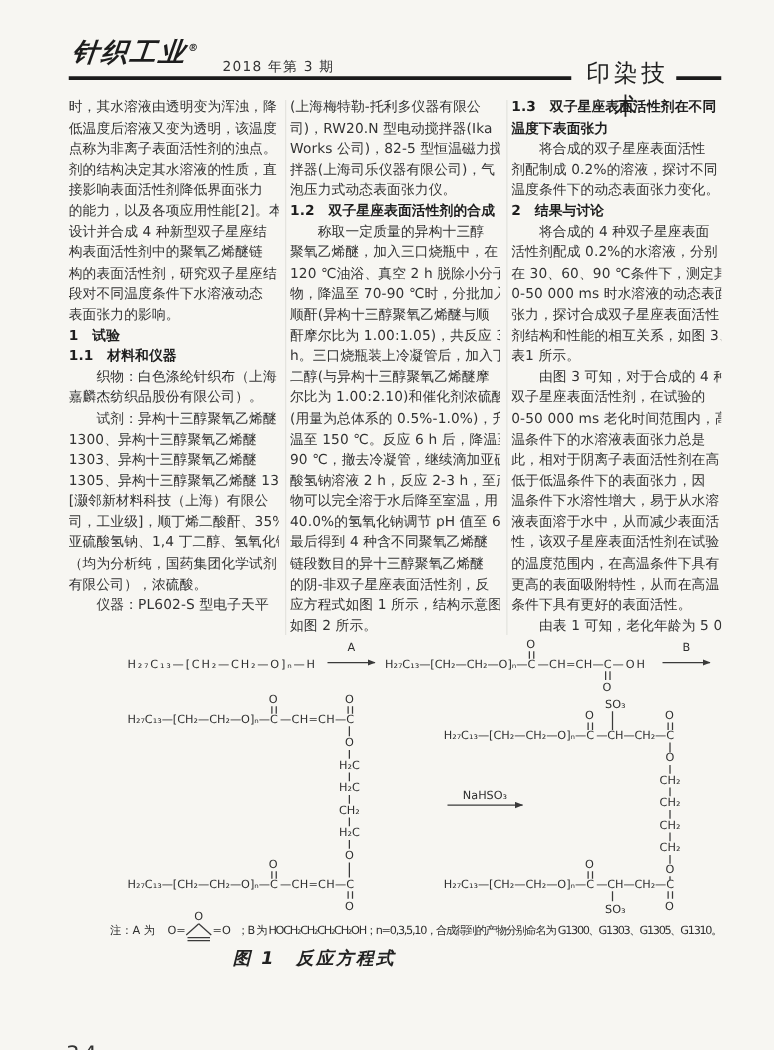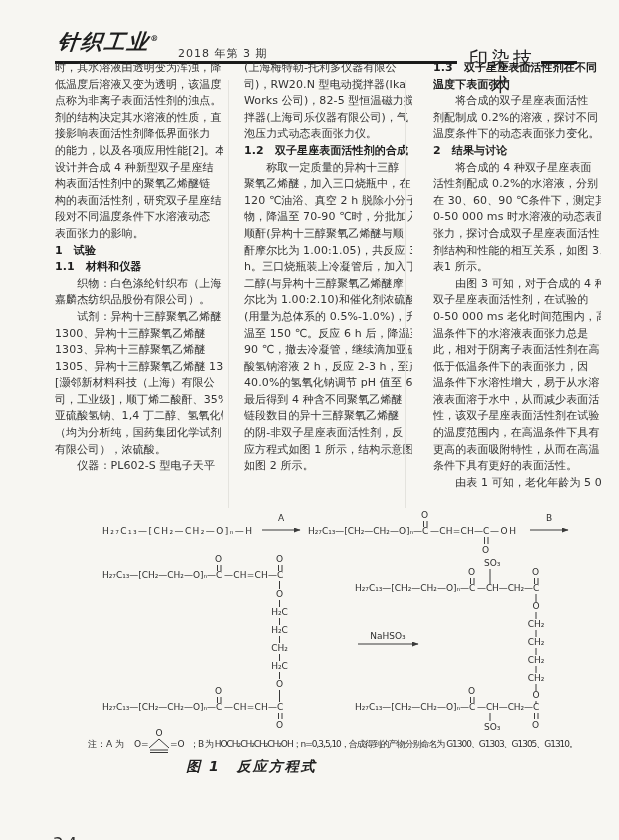--- a/index.html
+++ b/index.html
@@ -12,21 +12,21 @@
   .logo{position:absolute;left:58px;top:28px;font-family:"DejaVu Serif", serif;
         font-weight:bold;font-style:italic;font-size:21px;letter-spacing:2px;color:#1d1d1d;
         transform:skewX(-6deg);}
   .logo sup{font-size:8px;font-style:normal;}
   .issue{position:absolute;left:178px;top:46px;font-size:11px;color:#333;letter-spacing:1px;}
   .rule-main{position:absolute;left:55px;top:61px;width:402px;height:2.5px;background:#1b1b1b;}
   .section-title{position:absolute;left:463px;top:46px;width:78px;text-align:center;
         font-size:19px;letter-spacing:3px;color:#222;font-family:"DejaVu Serif", serif;}
   .rule-short{position:absolute;left:541px;top:61px;width:36px;height:2.5px;background:#1b1b1b;}
   
-  .cols{position:absolute;left:55px;top:60px;width:522px;display:flex;gap:21px;}
+  .cols{position:absolute;left:55px;top:78px;width:522px;display:flex;gap:9px;}
   .col{width:168px;font-size:11px;line-height:16.6px;color:#333;}
   .col .tl{height:16.6px;white-space:nowrap;overflow:hidden;letter-spacing:0.1px;}
   .col .hd{font-weight:bold;color:#1e1e1e;}
   .colsep{position:absolute;top:80px;height:428px;width:1px;background:#e4e3de;}
   
   .fig{position:absolute;left:50px;top:506px;width:525px;height:252px;}
   .fig text{font-size:9px;fill:#2f2f2f;}
   .fig .bond{stroke:#3a3a3a;stroke-width:1;}
   .caption{position:absolute;left:0;top:758px;width:503px;text-align:center;
         font-size:14px;font-weight:bold;color:#222;letter-spacing:2px;font-style:italic;}
@@ -82,20 +82,21 @@
       <div class="tl">物，降温至 70-90 ℃时，分批加入</div>
       <div class="tl">顺酐(异构十三醇聚氧乙烯醚与顺</div>
       <div class="tl">酐摩尔比为 1.00:1.05)，共反应 3</div>
       <div class="tl">h。三口烧瓶装上冷凝管后，加入丁</div>
       <div class="tl">二醇(与异构十三醇聚氧乙烯醚摩</div>
       <div class="tl">尔比为 1.00:2.10)和催化剂浓硫酸</div>
       <div class="tl">(用量为总体系的 0.5%-1.0%)，升</div>
       <div class="tl">温至 150 ℃。反应 6 h 后，降温至</div>
       <div class="tl">90 ℃，撤去冷凝管，继续滴加亚硫</div>
       <div class="tl">酸氢钠溶液 2 h，反应 2-3 h，至产</div>
+      <div class="tl">物可以完全溶于水后降至室温，用</div>
       <div class="tl">40.0%的氢氧化钠调节 pH 值至 6-7。</div>
       <div class="tl">最后得到 4 种含不同聚氧乙烯醚</div>
       <div class="tl">链段数目的异十三醇聚氧乙烯醚</div>
       <div class="tl">的阴-非双子星座表面活性剂，反</div>
       <div class="tl">应方程式如图 1 所示，结构示意图</div>
       <div class="tl">如图 2 所示。</div>
     </div>
   <div class="col">
       <div class="tl hd">1.3　双子星座表面活性剂在不同</div>
       <div class="tl hd">温度下表面张力</div>

